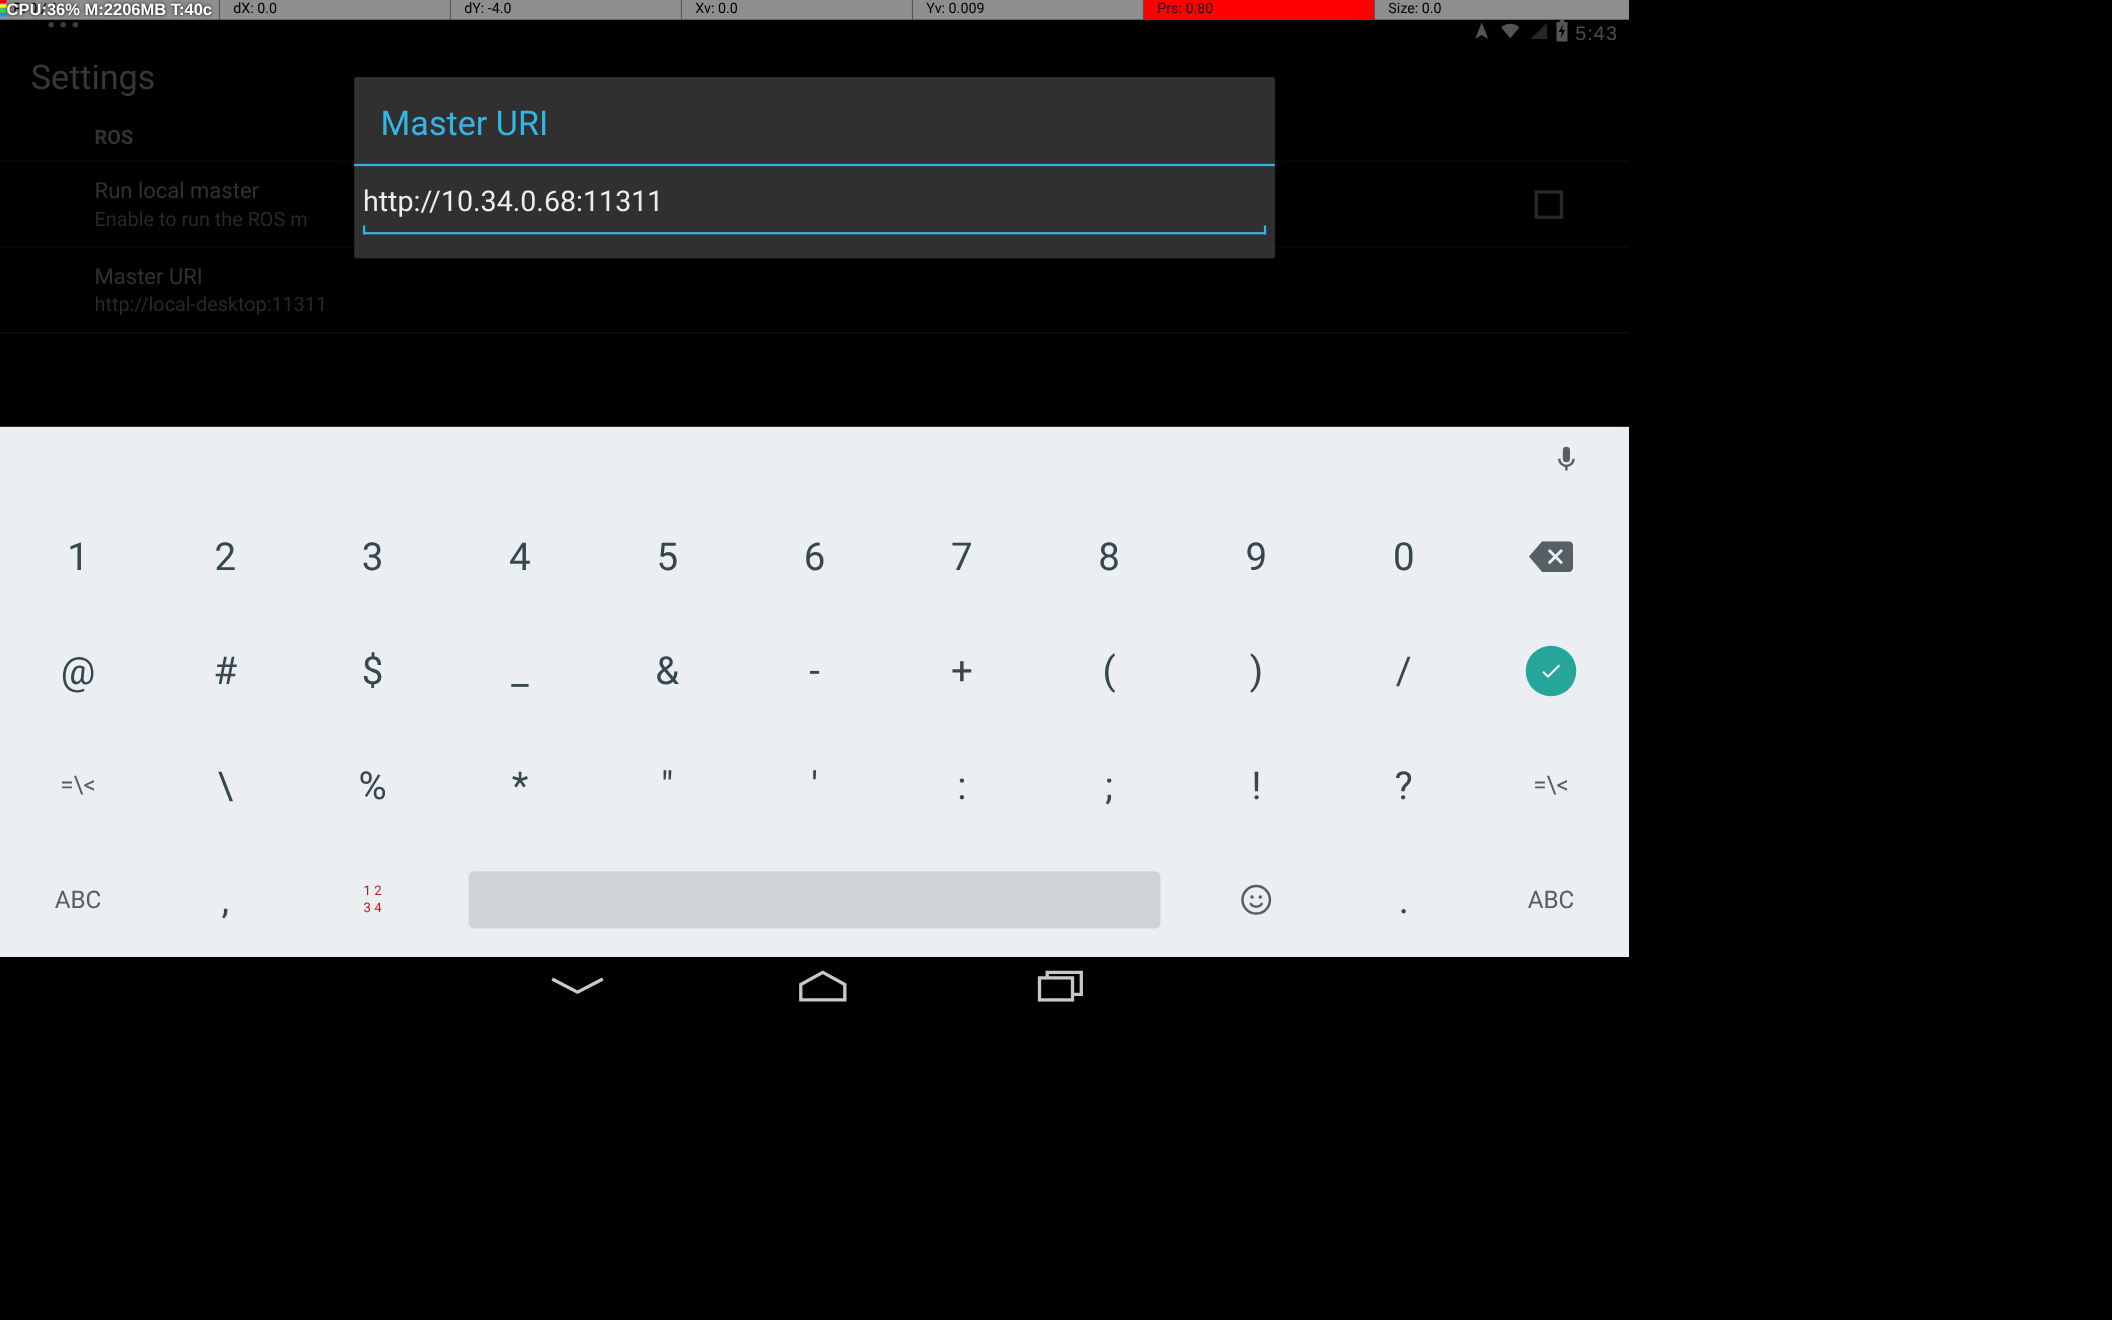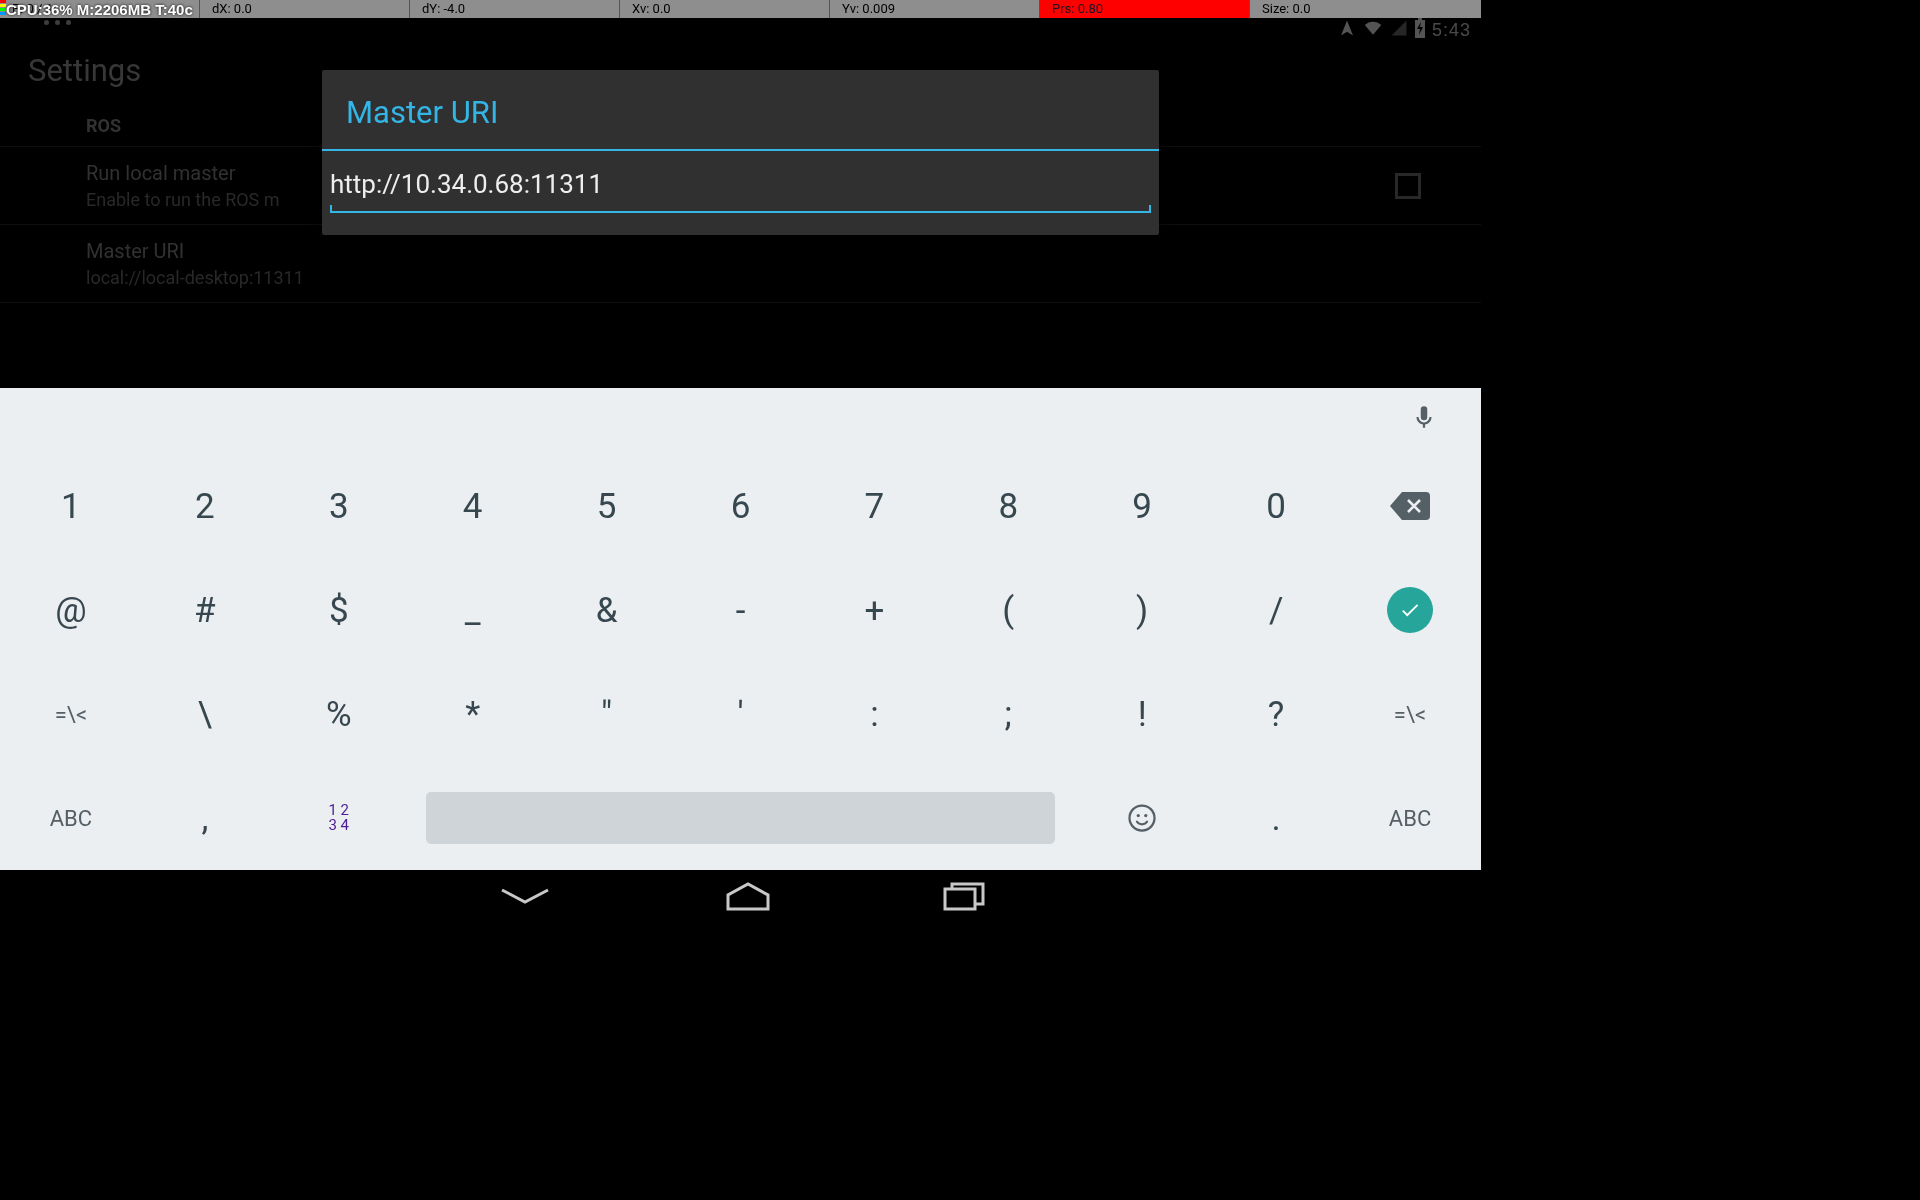--- a/index.html
+++ b/index.html
@@ -46,21 +46,21 @@
 
   
   .candidate{position:absolute;top:388px;left:0;width:100%;height:62px;background:#eceff1;display:flex;align-items:center;justify-content:flex-end;padding-right:44px;}
   .mic svg{fill:#546066;width:26px;height:32px;}
 
   
   .kbd{position:absolute;top:450px;left:0;width:100%;height:420px;background:#eceff1;display:flex;flex-direction:column;padding:4px 4px 0;}
   .kbd-row{flex:1;display:flex;}
   .key{flex:1;display:flex;align-items:center;justify-content:center;font-size:35px;color:#37474f;user-select:none;cursor:pointer;position:relative;}
   .key.fn{font-size:22px;color:#546066;}
-  .key .numpad{font-size:15px;line-height:15px;text-align:center;color:#4c1d95;}
+  .key .numpad{font-size:12px;line-height:15px;text-align:center;color:#b91c1c;}
   .key svg{fill:#546066;}
   .key.space{flex:5;}
   .key.space .bar{width:94%;height:52px;background:#cfd4d8;border-radius:5px;}
   .key.enter .circ{width:46px;height:46px;border-radius:50%;background:#26a69a;display:flex;align-items:center;justify-content:center;}
   .key.enter .circ svg{fill:#fff;width:22px;height:22px;}
 
   
   .nav{position:absolute;bottom:0;left:0;width:100%;height:56px;background:#000;display:flex;align-items:center;justify-content:center;gap:170px;}
   .nav svg{stroke:#c8c8c8;fill:none;stroke-width:3;}
 </style>
@@ -114,21 +114,21 @@
     <div class="row">
       <div class="row-txt">
         <div class="title">Run local master</div>
         <div class="sub">Enable to run the ROS m</div>
       </div>
       <div class="chk"></div>
     </div>
     <div class="row">
       <div class="row-txt">
         <div class="title">Master URI</div>
-        <div class="sub">local://local-desktop:11311</div>
+        <div class="sub">http://local-desktop:11311</div>
       </div>
     </div>
   </div>
   <div class="scrim"></div>
 
   <div class="dialog">
     <div class="dialog-title">Master URI</div>
     <div class="dialog-divider"></div>
     <div class="dialog-body">
       <input class="uri-input" value="http://10.34.0.68:11311" style="">

